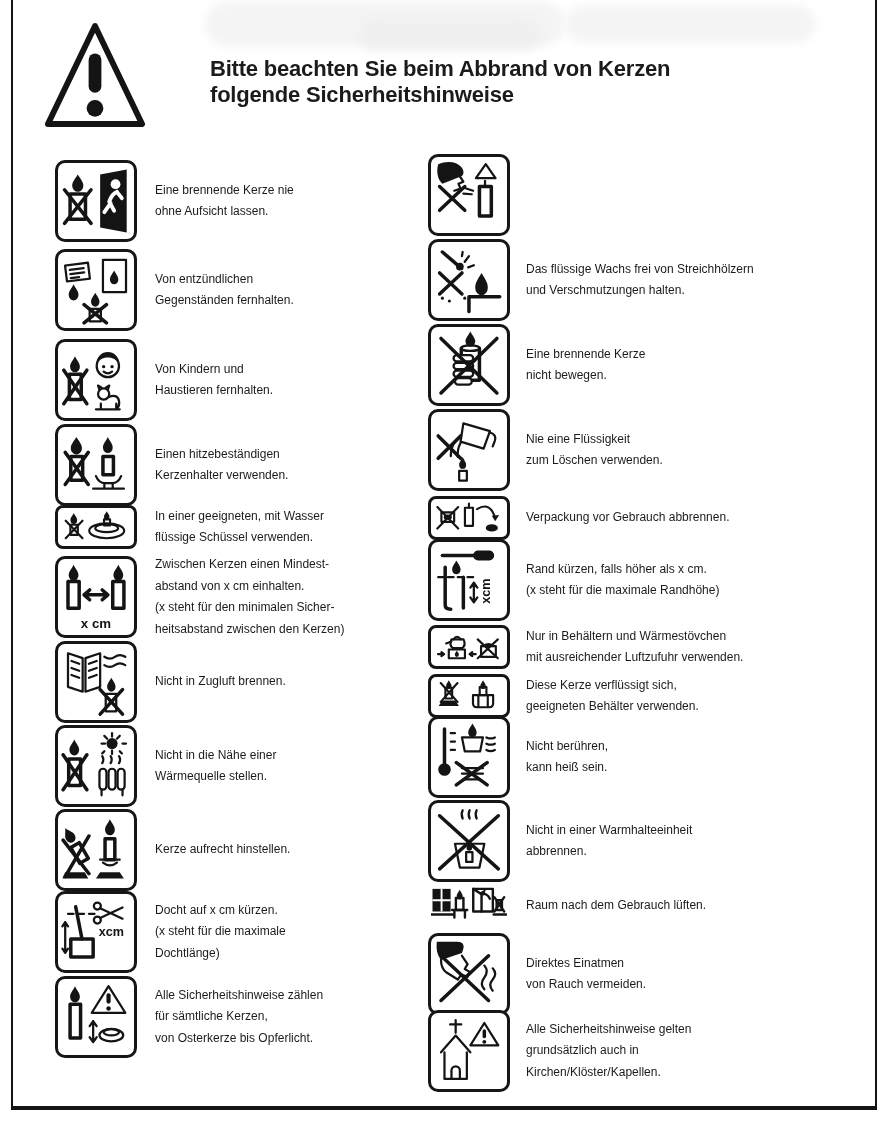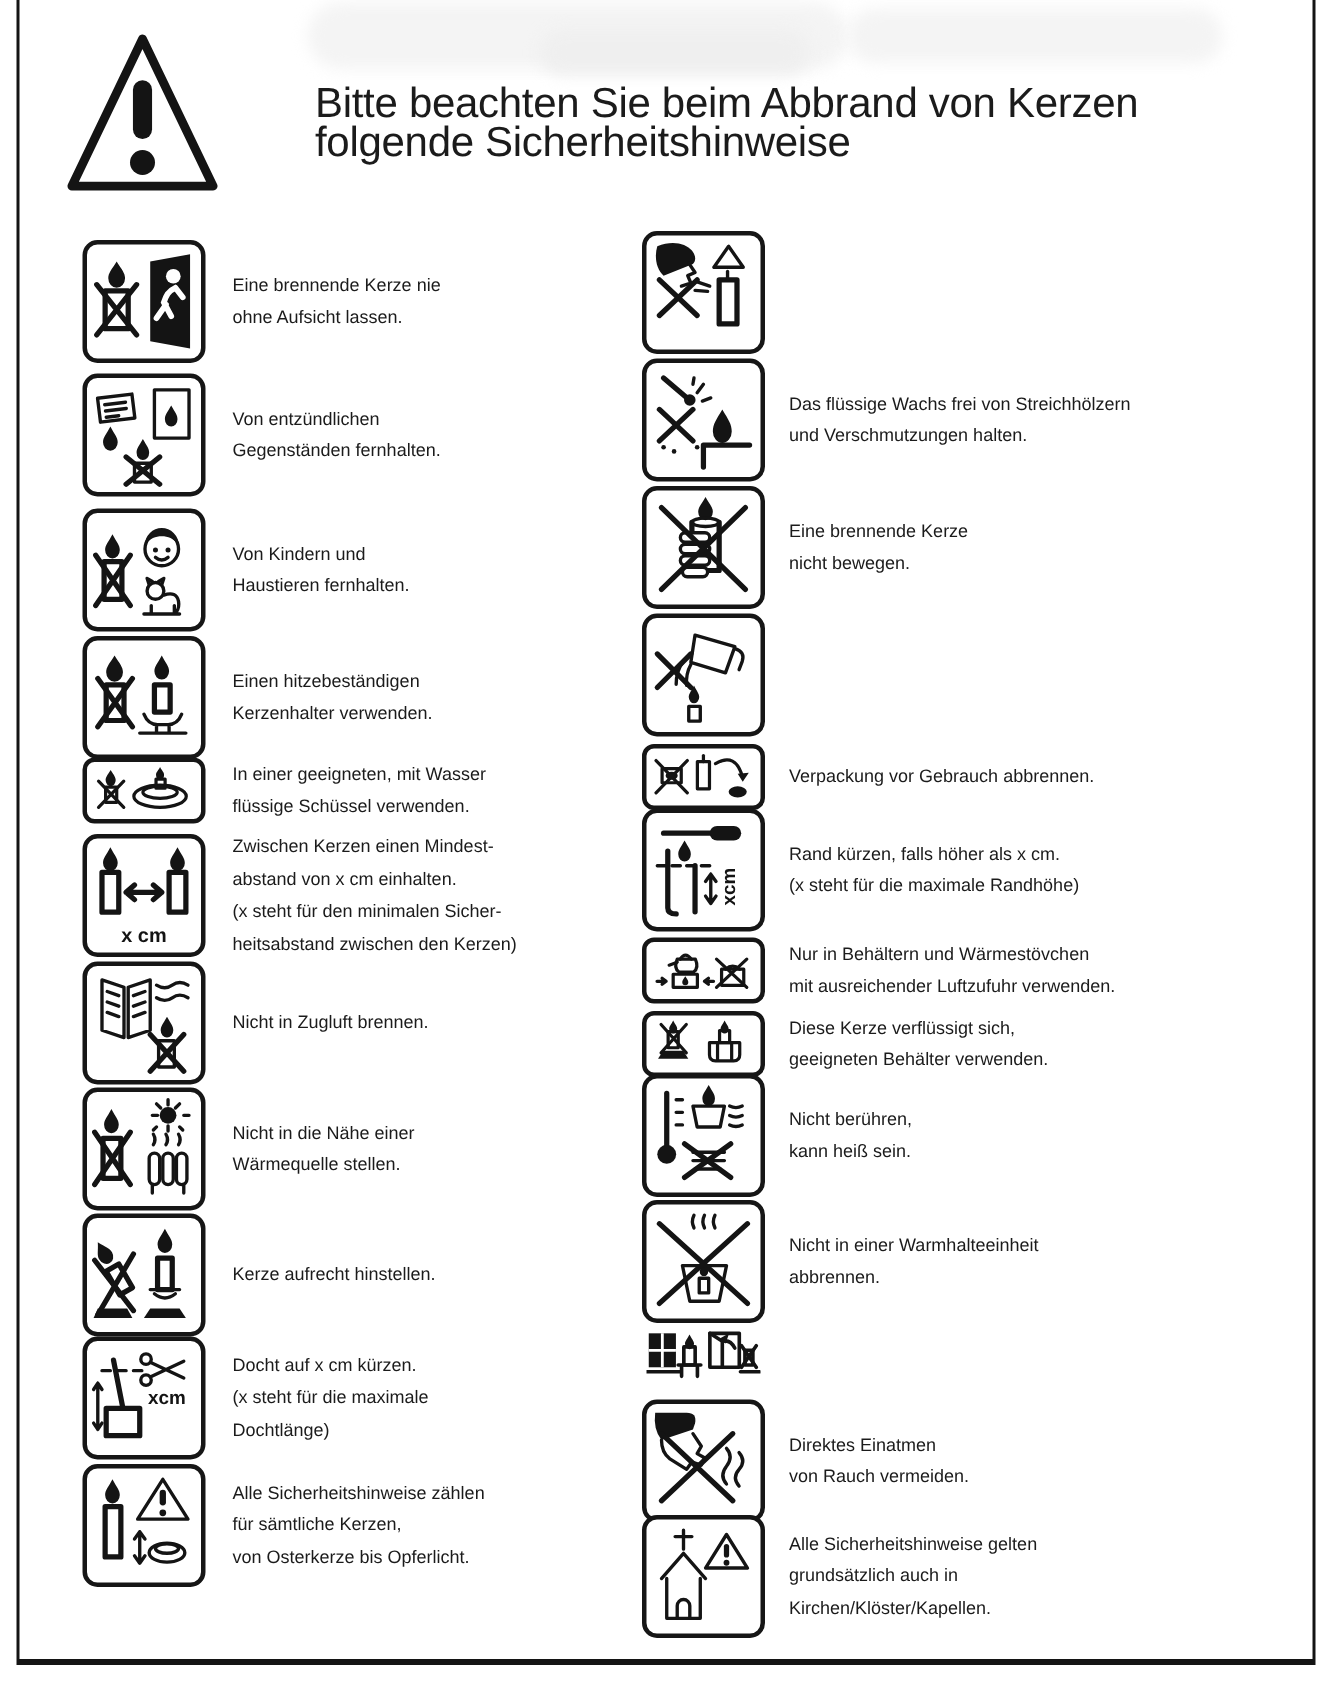--- a/index.html
+++ b/index.html
@@ -12,21 +12,21 @@
     position:absolute;left:11px;top:-4px;width:862px;height:1108px;
     border:2px solid #141414;border-bottom-width:4px;pointer-events:none;
   }
   .smudge{position:absolute;background:#f4f4f4;border-radius:26px;filter:blur(5px)}
   .sm1{left:205px;top:2px;width:360px;height:44px}
   .sm2{left:565px;top:6px;width:250px;height:36px}
   .sm3{left:360px;top:20px;width:180px;height:30px;background:#efefef}
   .hdr-tri{position:absolute;left:44px;top:20px;width:102px;height:110px}
   .title{
     position:absolute;left:210px;top:56px;width:560px;
-    font-size:28px;line-height:26px;font-weight:normal;white-space:pre-line;
+    font-size:22px;line-height:26px;font-weight:bold;white-space:pre-line;
     letter-spacing:-0.2px;
   }
   .row{position:absolute;display:flex;align-items:center}
   .row.colL{left:55px;width:378px;gap:18px}
   .row.colR{left:428px;width:450px;gap:16px}
   .txt{margin:0;font-size:12px;line-height:21.5px;white-space:pre-line}
   .pic{
     flex:0 0 auto;width:82px;height:82px;background:#fff;
     border:3px solid #161616;border-radius:10px;
     display:flex;align-items:center;justify-content:center;box-sizing:border-box;
@@ -304,20 +304,22 @@
   <span class="pic">
       <svg viewBox="0 0 100 100">
     <path class="t" d="M42 12l38 11-9 25-33-10z"></path>
     <path class="t" d="M80 25q10 3 7 12l-3 8"></path>
     <path class="t" d="M38 40q-5 9-4 20M31 37q-7 9-7 22"></path>
     <path class="s" d="M6 30l32 32M38 30 6 62"></path>
     <path class="f" d="M41 60c-3 6-5 8-5 11a5 6 0 0 0 10 0c0-3-2-5-5-11z"></path>
     <rect class="t" x="36" y="80" width="11" height="14"></rect>
   </svg>
     </span>
+  <p class="txt">Nie eine Flüssigkeit
+zum Löschen verwenden.</p>
 </div>
 
 <div class="row colR R4">
   <span class="pic wide">
       <svg viewBox="0 0 100 52">
     <rect class="t" x="9" y="17" width="19" height="14"></rect>
     <ellipse class="f" cx="18.5" cy="24" rx="6" ry="4"></ellipse>
     <path class="t" d="M3 9l31 32M34 9 3 41"></path>
     <rect class="t" x="44" y="10" width="12" height="27"></rect>
     <path class="t" d="M50 4v6"></path>
@@ -420,20 +422,21 @@
     <rect class="t" x="33" y="15" width="10" height="16"></rect>
     <path class="t" d="M28 31h20M31 31v10M45 31v10"></path>
     <rect class="t" x="56" y="3" width="26" height="30"></rect>
     <path class="t" d="M56 3l11 7v23"></path>
     <path class="t" d="M78 16q-4-8-11-6"></path>
     <path class="f" d="M64 8l9-5-3 9z"></path>
     <rect class="t" x="87" y="18" width="7" height="13"></rect>
     <path class="t" d="M84 14l13 19M97 14 84 33M83 37h17"></path>
   </svg>
     </span>
+  <p class="txt">Raum nach dem Gebrauch lüften.</p>
 </div>
 
 <div class="row colR R11">
   <span class="pic">
       <svg viewBox="0 0 100 100">
     <path class="f" d="M4 4h30q10 0 8 10l-2 6-30 10Q2 20 4 4z"></path>
     <path class="t" d="M10 30q0 12 8 18l16 10 5-7 9 3 3-7-7-4 4-7-8-12"></path>
     <path class="t" d="M72 38q7 8 0 17t0 17M84 42q7 8 0 16t0 16"></path>
     <path class="s" stroke-width="8" d="M10 24l68 64M78 24 10 88"></path>
   </svg>

